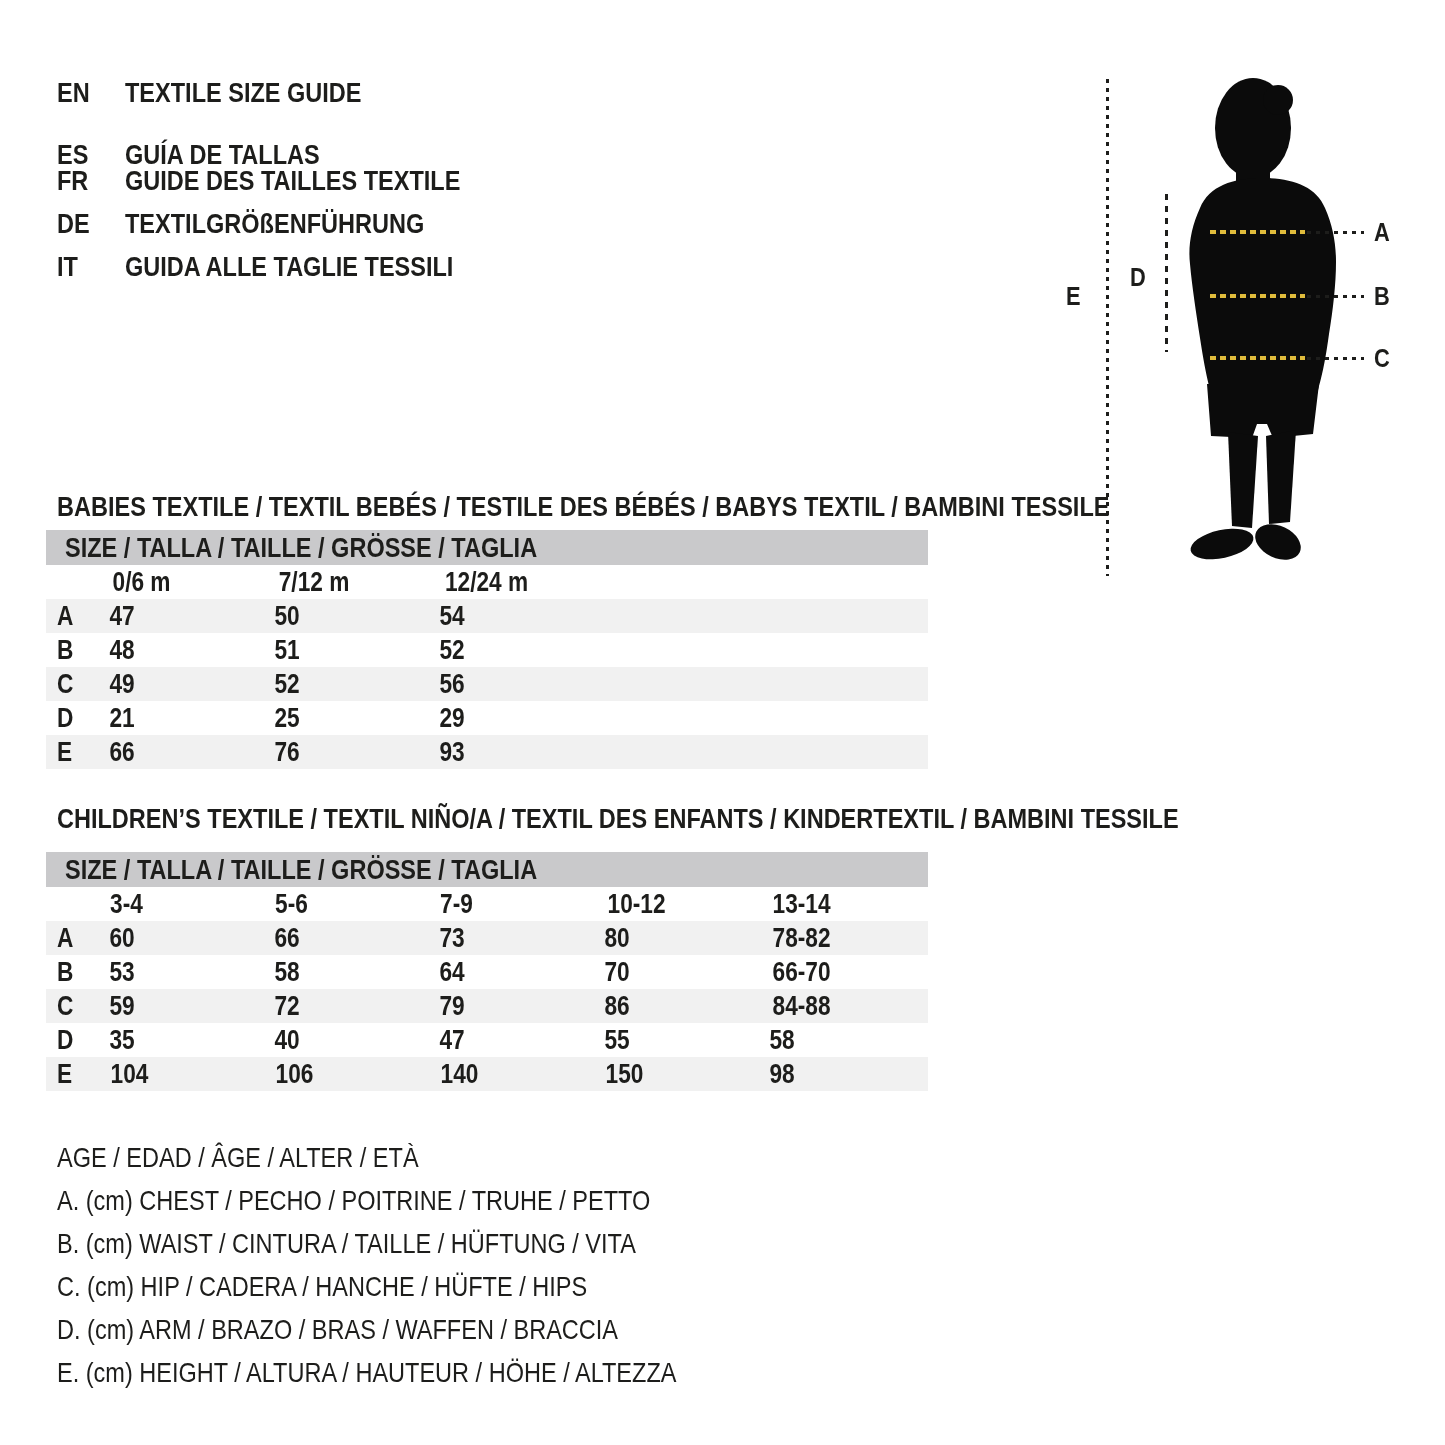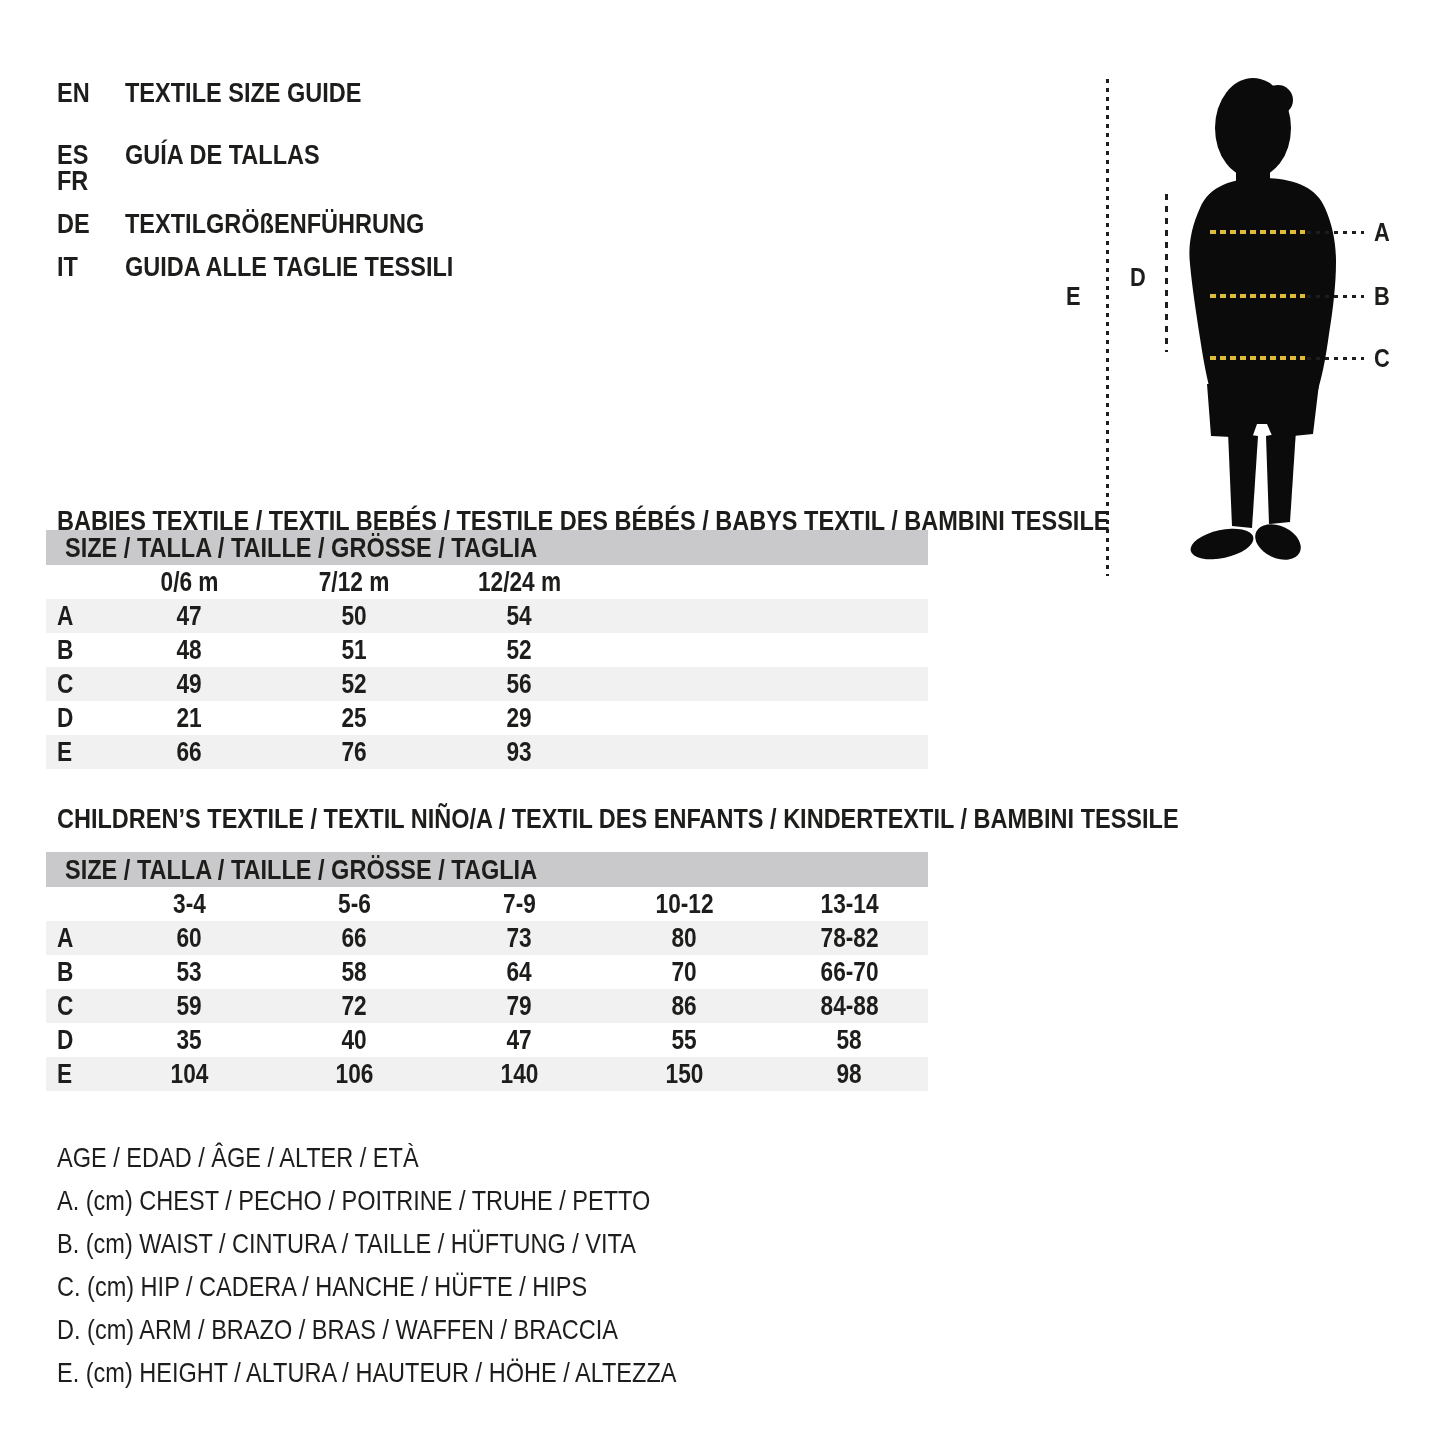--- a/index.html
+++ b/index.html
@@ -16,21 +16,21 @@
 
   
   .sec-title{position:absolute;left:57px;height:30px;line-height:30px;font-size:28px;font-weight:700;}
 
   
   .sg-table{position:absolute;left:46px;width:882px;}
   .size-bar{height:35px;line-height:35px;background:#c9c9cb;padding-left:19px;font-size:28px;font-weight:700;}
   .trow{display:flex;height:34px;line-height:34px;font-size:27px;font-weight:700;}
   .trow.zebra{background:#f1f1f1;}
   .rlabel{flex:0 0 50px;padding-left:11px;}
-  .cell{flex:0 0 165px;text-align:center;}
+  .cell{flex:0 0 165px;text-align:left;}
 
   
   .legend-line{position:absolute;left:57px;height:32px;line-height:32px;font-size:28px;font-weight:400;}
 
   
   .vline{position:absolute;width:3px;}
   .v-dotted{background:repeating-linear-gradient(to bottom,#1d1d1b 0 4px,transparent 4px 9px);}
   .v-dashed{background:repeating-linear-gradient(to bottom,#1d1d1b 0 6px,transparent 6px 12px);}
   .h-black{position:absolute;height:3px;background:repeating-linear-gradient(to right,#1d1d1b 0 4px,transparent 4px 9px);}
   .h-yellow{position:absolute;height:4px;background:repeating-linear-gradient(to right,#e0bc3c 0 6px,transparent 6px 10px);}
@@ -45,20 +45,21 @@
   <div class="lang-row" style="top:78px">
     <span class="lang-code"><span class="cx">EN</span></span>
     <span><span class="cx">TEXTILE SIZE GUIDE</span></span>
   </div>
   <div class="lang-row" style="top:140px">
     <span class="lang-code"><span class="cx">ES</span></span>
     <span><span class="cx">GUÍA DE TALLAS</span></span>
   </div>
   <div class="lang-row" style="top:166px">
     <span class="lang-code"><span class="cx">FR</span></span>
+    <span><span class="cx">GUIDE DES TAILLES TEXTILE</span></span>
   </div>
   <div class="lang-row" style="top:209px">
     <span class="lang-code"><span class="cx">DE</span></span>
     <span><span class="cx">TEXTILGRÖßENFÜHRUNG</span></span>
   </div>
   <div class="lang-row" style="top:252px">
     <span class="lang-code"><span class="cx">IT</span></span>
     <span><span class="cx">GUIDA ALLE TAGLIE TESSILI</span></span>
   </div>
 
@@ -85,21 +86,21 @@
   <div class="measure-label" style="left:1374px;top:217px"><span class="cx">A</span></div>
 
   <div class="h-yellow" style="left:1210px;top:294px;width:95px"></div>
   <div class="h-black" style="left:1307px;top:295px;width:57px"></div>
   <div class="measure-label" style="left:1374px;top:281px"><span class="cx">B</span></div>
 
   <div class="h-yellow" style="left:1210px;top:356px;width:95px"></div>
   <div class="h-black" style="left:1307px;top:357px;width:57px"></div>
   <div class="measure-label" style="left:1374px;top:343px"><span class="cx">C</span></div>
 
-  <div class="sec-title" style="top:506px"><span class="cx">BABIES TEXTILE / TEXTIL BEBÉS / TESTILE DES BÉBÉS / BABYS TEXTIL / BAMBINI TESSILE</span></div>
+  <div class="sec-title" style="top:492px"><span class="cx">BABIES TEXTILE / TEXTIL BEBÉS / TESTILE DES BÉBÉS / BABYS TEXTIL / BAMBINI TESSILE</span></div>
 
   <div class="sg-table" style="top:530px">
     <div class="size-bar"><span class="cx">SIZE / TALLA / TAILLE / GRÖSSE / TAGLIA</span></div>
     <div class="trow">
       <div class="rlabel"></div>
       <div class="cell"><span class="cxc">0/6 m</span></div>
       <div class="cell"><span class="cxc">7/12 m</span></div>
       <div class="cell"><span class="cxc">12/24 m</span></div>
     </div>
     <div class="trow zebra">

